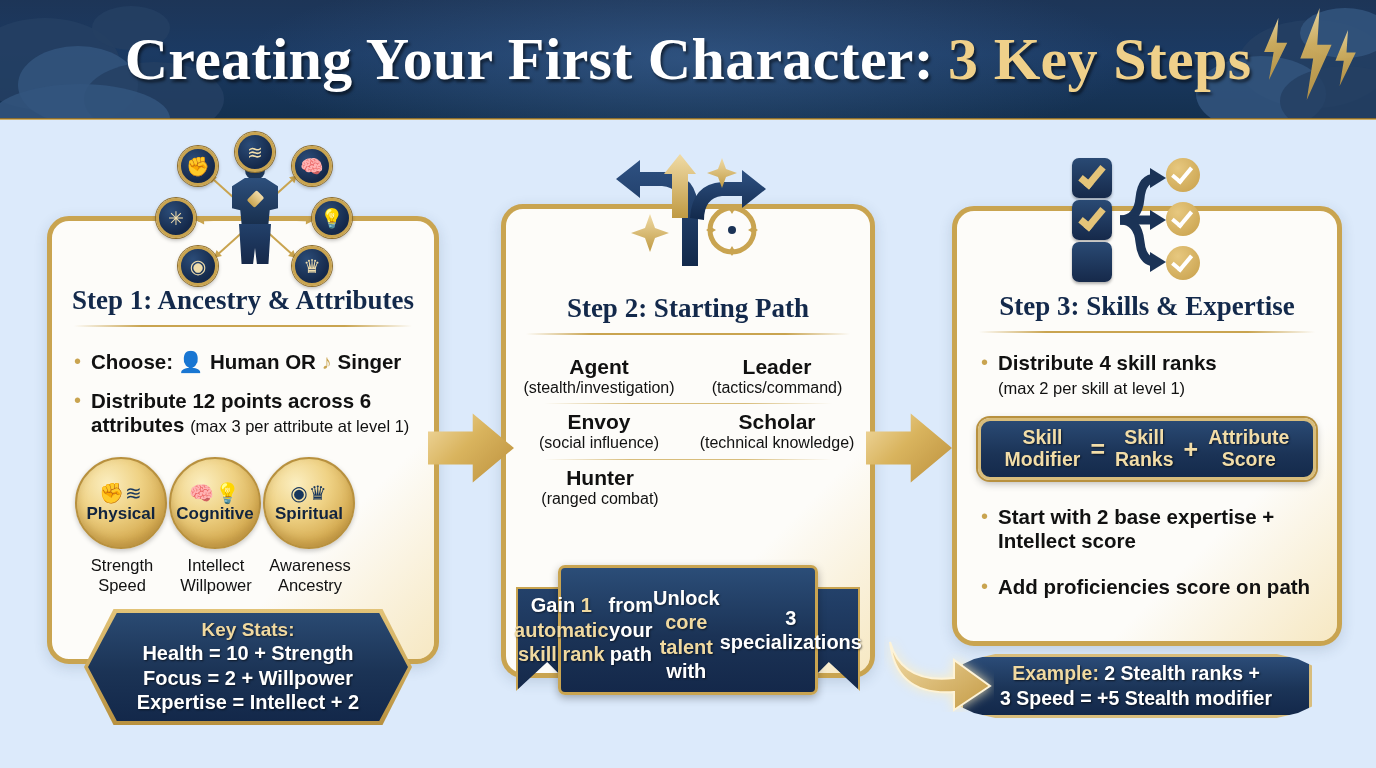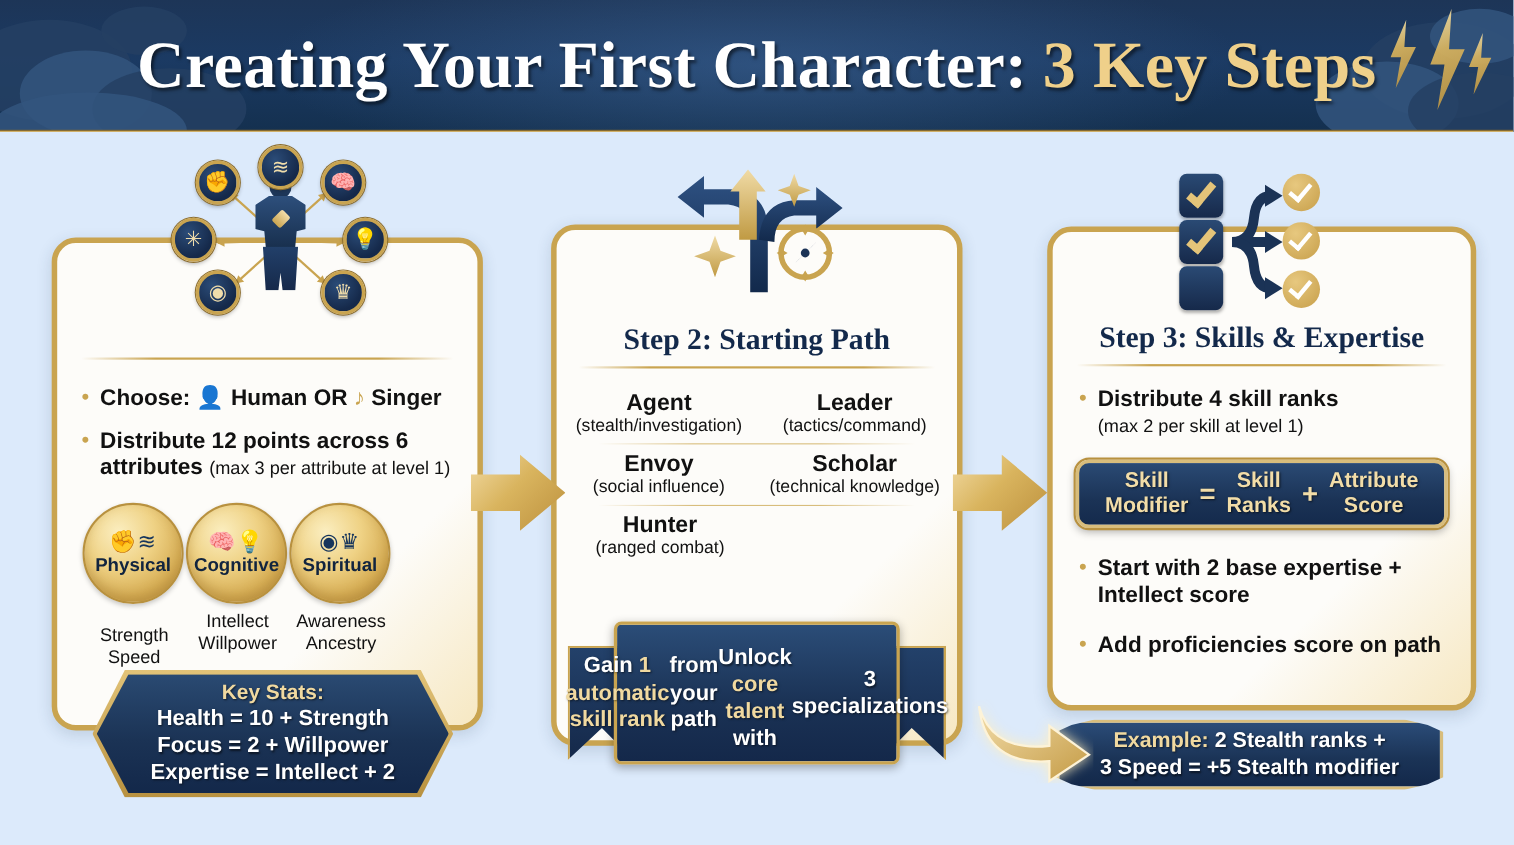--- a/index.html
+++ b/index.html
@@ -299,20 +299,21 @@
   <div class="med" style="left:38px;top:10px;">✊</div>
   <div class="med" style="left:95px;top:-4px;">≋</div>
   <div class="med" style="left:152px;top:10px;">🧠</div>
   <div class="med" style="left:172px;top:62px;">💡</div>
   <div class="med" style="left:152px;top:110px;">♛</div>
   <div class="med" style="left:38px;top:110px;">◉</div>
   <div class="med" style="left:16px;top:62px;">✳</div>
 </div>
 
 <div class="card" id="card1">
+  <div class="step-title" style="top:64px;">Step 1: Ancestry &amp; Attributes</div>
   <div class="step-rule" style="left:22px; right:22px; top:104px;"></div>
 
   <div class="bul" style="left:22px;top:129px;width:350px;">
     <span class="dot">•</span>
     <span class="btxt">
       <span>Choose:</span>
       <span style="color:#c9a450;">👤</span>
       <span>Human OR</span>
       <span style="color:#c9a450;">♪</span>
       <span>Singer</span>
@@ -342,21 +343,21 @@
     </div>
     <div class="attr">
       <div class="attr-c">
         <div class="attr-ic">◉♛</div>
         <div class="attr-lb">Spiritual</div>
       </div>
     </div>
   </div>
 
   <div class="attr-names" style="left:23px;top:334px;">
-    <div style="width:94px;margin-top:13px;">
+    <div style="width:94px;">
       <div>Strength</div>
       <div>Speed</div>
     </div>
     <div style="width:94px;">
       <div>Intellect</div>
       <div>Willpower</div>
     </div>
     <div style="width:94px;">
       <div>Awareness</div>
       <div>Ancestry</div>

